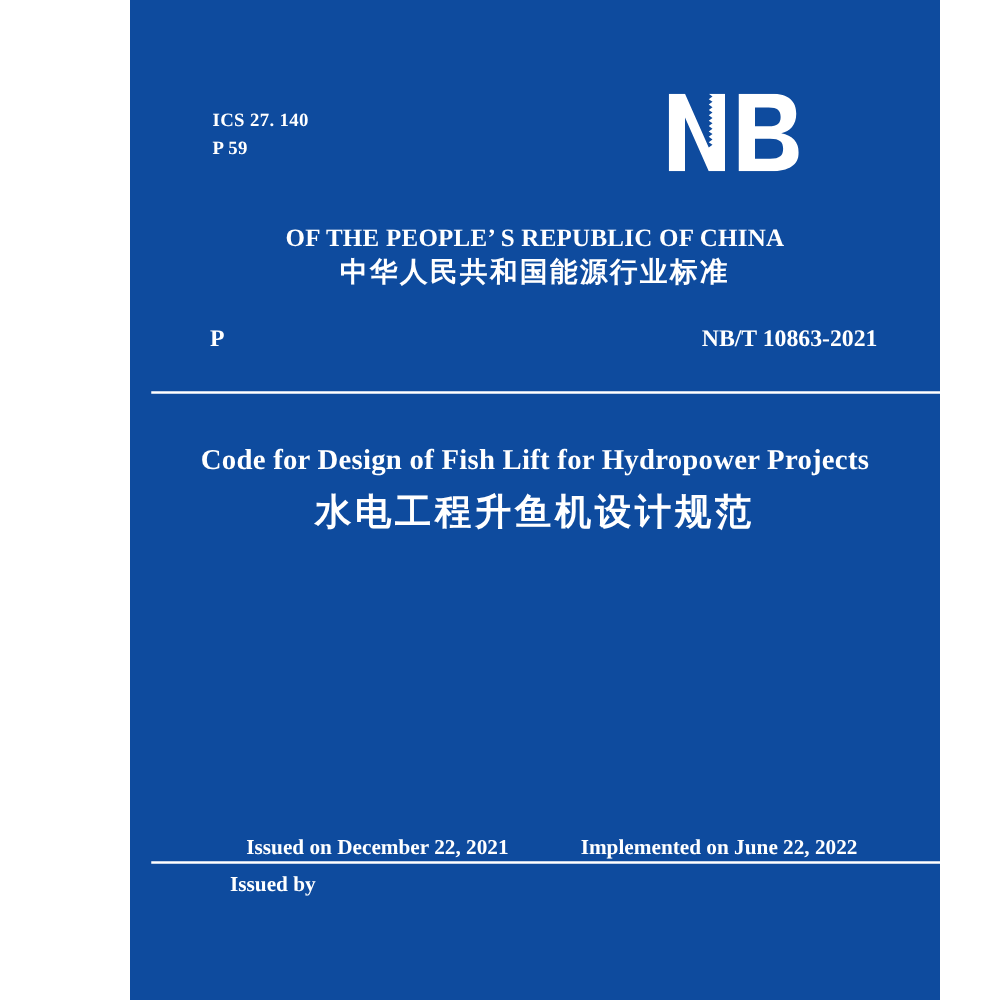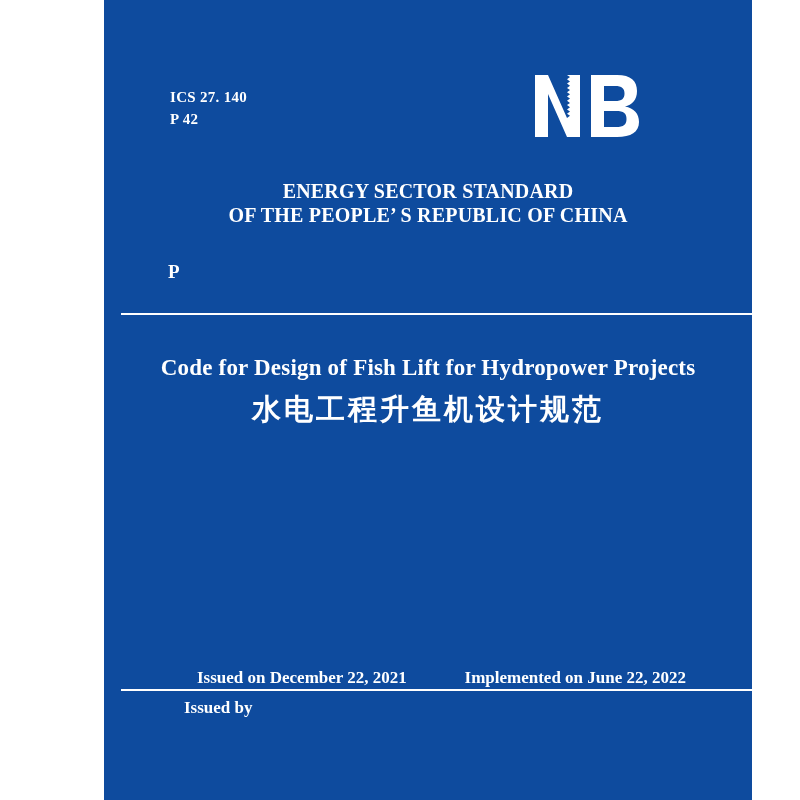--- a/index.html
+++ b/index.html
@@ -47,41 +47,42 @@
     display:flex; gap:20px; white-space:nowrap;
   }
 </style>
 </head>
 <body>
 
 <div class="cover">
 
   <div class="abs ics-block">
     <div>ICS 27. 140</div>
-    <div>P 42</div>
+    <div>P 59</div>
   </div>
 
   <svg class="abs nb-logo" viewBox="0 0 104 62" xmlns="http://www.w3.org/2000/svg" role="img" aria-label="NB">
     <path fill="#ffffff" d="M0,62 V0 h13 l19,43
       l3,-2.2 l-3,-2.1 l3,-2.2 l-3,-2.1 l3,-2.2 l-3,-2.1 l3,-2.2 l-3,-2.1
       l3,-2.2 l-3,-2.1 l3,-2.2 l-3,-2.1 l3,-2.2 l-3,-2.1 l3,-2.2 l-3,-2.1
       l3,-2.2 l-3,-2.1 l3,-2.2 l-3,-2.1
       h13 v62 h-13 L13,19 V62 Z"></path>
     <path fill="#ffffff" fill-rule="evenodd" d="M56,0 h26 c14,0 20,6 20,16
       c0,9 -5,14 -12,15.5 c9,1.8 14,7 14,15.5 c0,10 -8,15 -22,15 h-26 Z
       M69,11 h11 c7,0 9.5,2.5 9.5,7.5 c0,5 -2.5,7.5 -9.5,7.5 h-11 Z
       M69,36 h12 c8,0 10.5,2.6 10.5,8 c0,5.4 -2.6,8 -10.5,8 h-12 Z"></path>
   </svg>
 
   <div class="abs header-block">
-    <div class="header-line-en">ENERGY SECTOR STANDARD</div>
     <div class="header-line-en">OF THE PEOPLE’ S REPUBLIC OF CHINA</div>
+    <div class="header-line-cn">中华人民共和国能源行业标准</div>
   </div>
 
   <div class="abs designation-p">P</div>
+  <div class="abs designation-num">NB/T 10863-2021</div>
 
   <div class="abs rule rule-top"></div>
 
   <div class="abs title-cn">水电工程升鱼机设计规范</div>
   <div class="abs title-en">Code for Design of Fish Lift for Hydropower Projects</div>
 
   <div class="abs issued-on">Issued on December 22, 2021</div>
   <div class="abs implemented">Implemented on June 22, 2022</div>
 
   <div class="abs rule rule-bottom"></div>

